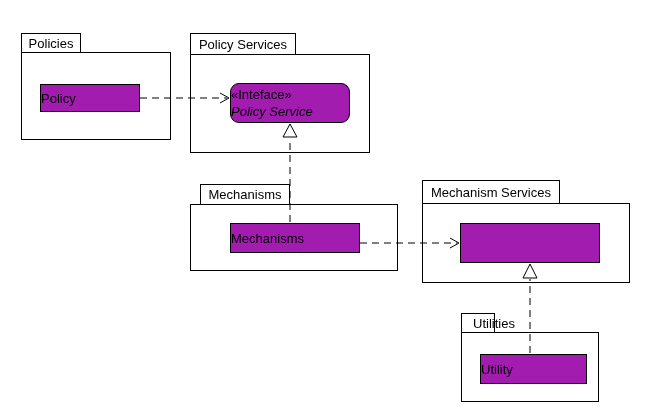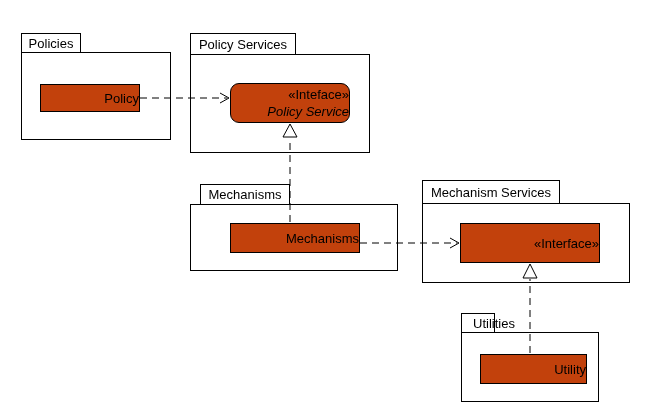--- a/index.html
+++ b/index.html
@@ -32,26 +32,26 @@
     box-sizing: border-box;
     z-index: 2;
     display: flex;
     align-items: center;
     justify-content: center;
     white-space: nowrap;
   }
   .cls {
     position: absolute;
     border: 1px solid #000000;
-    background: #c2410c;
+    background: #a21caf;
     box-sizing: border-box;
     z-index: 3;
     display: flex;
     flex-direction: column;
-    align-items: flex-end;
+    align-items: flex-start;
     justify-content: center;
     text-align: center;
     white-space: nowrap;
     line-height: 17px;
   }
   .iface-name { font-style: italic; }
 
   
   .p1-tab  { left: 21px;  top: 20px;  width: 60px;  height: 20px; }
   .p1-body { left: 21px;  top: 39px;  width: 150px; height: 88px; }
@@ -131,21 +131,20 @@
   <div class="cls c-policy-service">
     <span class="stereo">«Inteface»</span>
     <span class="iface-name">Policy Service</span>
   </div>
 
   <div class="cls c-mechanism">
     <span>Mechanisms</span>
   </div>
 
   <div class="cls c-mechanism-service">
-    <span class="stereo">«Interface»</span>
   </div>
 
   <div class="cls c-utility">
     <span>Utility</span>
   </div>
 
   <svg class="connectors" viewBox="0 0 650 410" xmlns="http://www.w3.org/2000/svg">
 
     <g>
       <path class="dash" d="M140,85 H227"></path>

